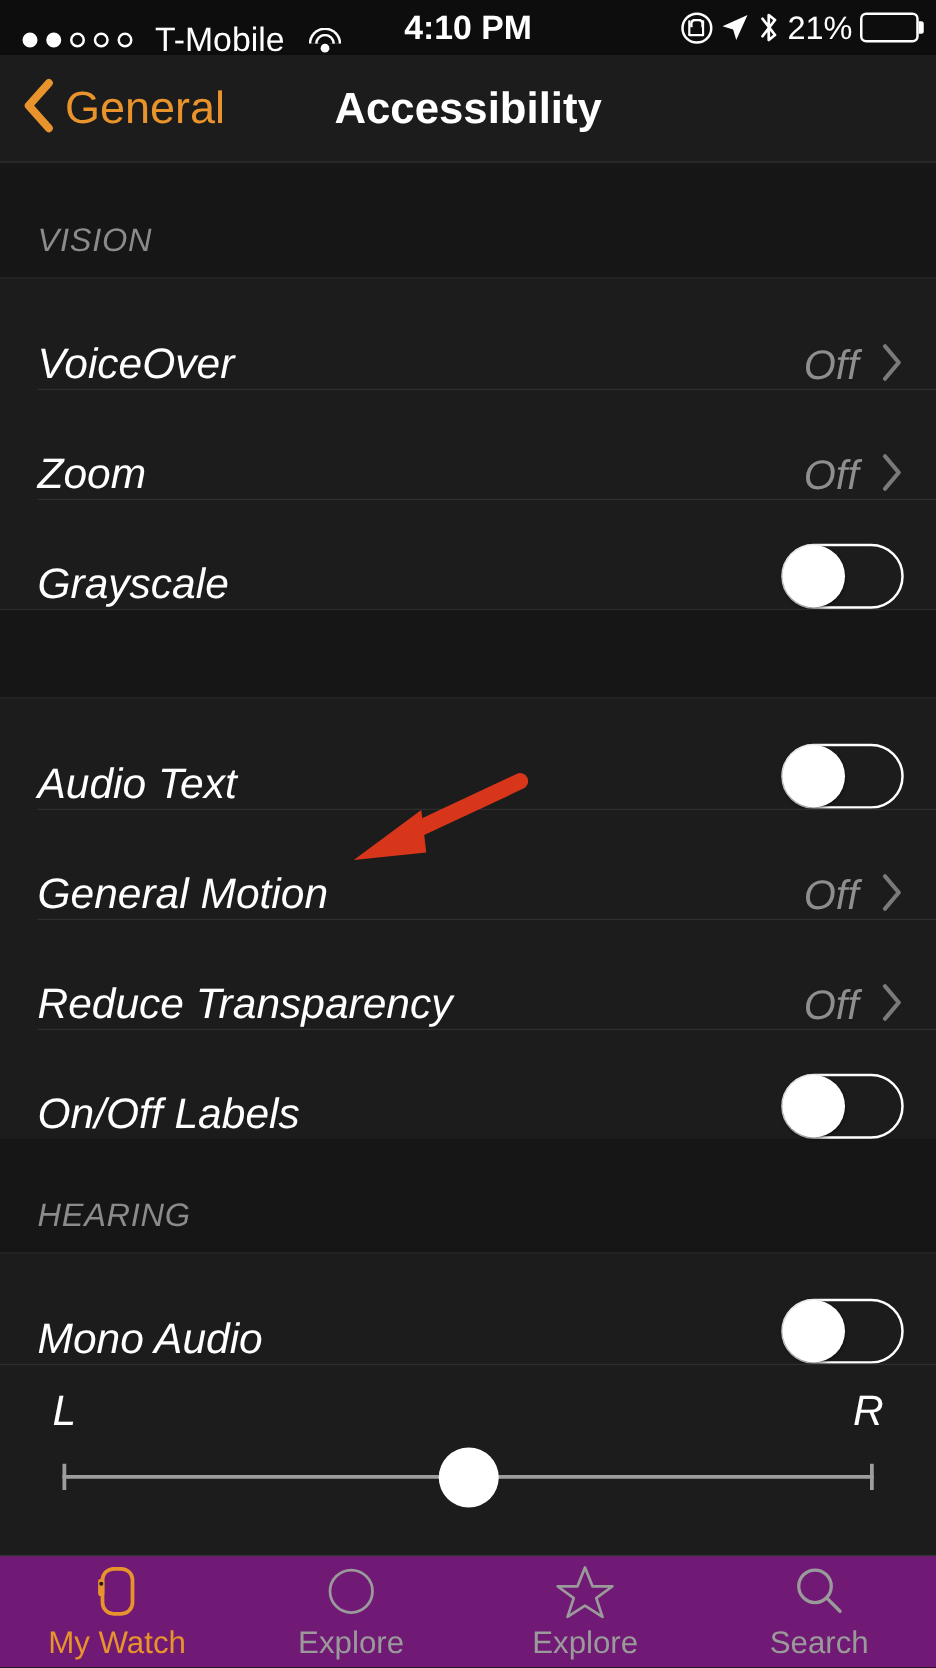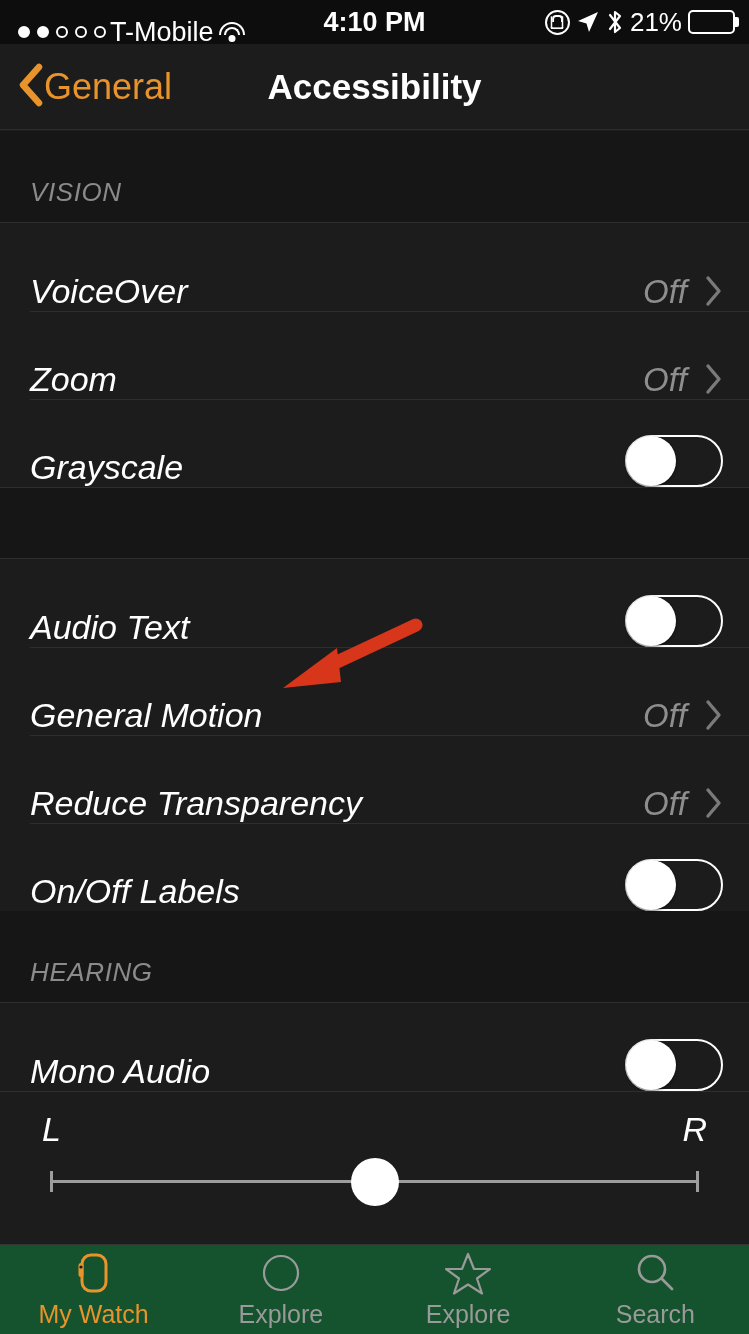--- a/index.html
+++ b/index.html
@@ -17,21 +17,21 @@
 
   
   .statusbar {
     position:absolute; top:0; left:0;
     width:749px; height:44px;
     background:#0d0d0d;
     display:flex; align-items:center;
     color:#ffffff;
     font-size:27px;
   }
-  .sb-left { position:absolute; left:18px; display:flex; align-items:center; gap:4px;margin-top:20px; }
+  .sb-left { position:absolute; left:18px; display:flex; align-items:center; gap:18px;margin-top:20px; }
   .dots { display:flex; align-items:center; gap:7px; }
   .dot { width:12px; height:12px; border-radius:50%; border:2px solid #ffffff; }
   .dot.filled { background:#ffffff; }
   .carrier { font-size:27px; letter-spacing:0px; }
   .wifi { position:relative; width:28px; height:20px; }
   .wifi i {
     position:absolute; left:50%; bottom:0;
     border:2.5px solid #fff; border-bottom:none;
     border-radius:50% 50% 0 0 / 100% 100% 0 0;
     transform:translateX(-50%);
@@ -72,21 +72,21 @@
 
   
   .navbar {
     position:absolute; top:44px; left:0;
     width:749px; height:86px;
     background:#1c1c1c;
     border-bottom:1px solid #2e2e2e;
   }
   .back {
     position:absolute; left:18px; top:50%; transform:translateY(-50%);
-    display:flex; align-items:center; gap:0;
+    display:flex; align-items:center; gap:8px;
     color:#e8932b; cursor:pointer;
   }
   .back-chevron { display:block; }
   .back-label { font-size:36px; color:#e8932b; }
   .nav-title {
     position:absolute; left:0; right:0; top:50%;
     transform:translateY(-50%);
     text-align:center; color:#ffffff;
     font-size:35px; font-weight:bold;
   }
@@ -172,21 +172,21 @@
     position:absolute; left:50%; top:66px;
     width:48px; height:48px; border-radius:50%;
     background:#ffffff; transform:translateX(-50%);
     cursor:pointer;
   }
 
   
   .tabbar {
     position:absolute; bottom:0; left:0;
     width:749px; height:90px;
-    background:#14532d;
+    background:#701a75;
     border-top:1px solid #343434;
     display:flex;
   }
   .tab {
     flex:1; display:flex; flex-direction:column;
     align-items:center; justify-content:center;
     gap:4px; color:#9a9a9a; cursor:pointer;
   }
   .tab.active { color:#e8932b; }
   .tab-label { font-size:25px; }

